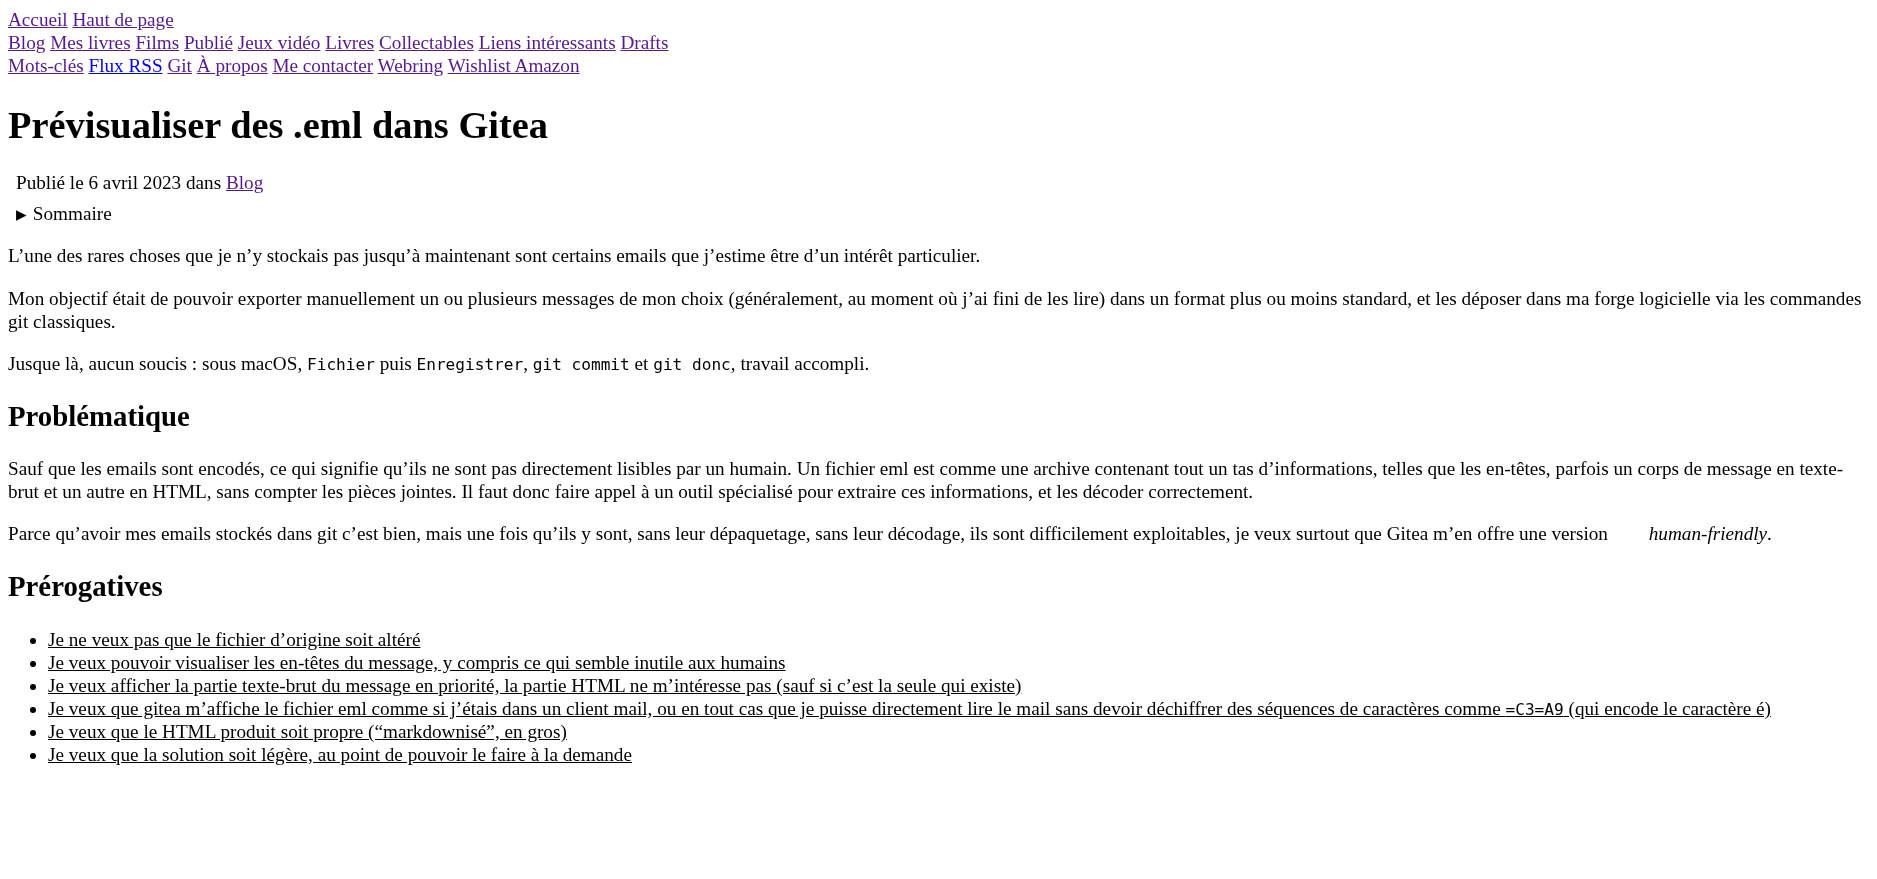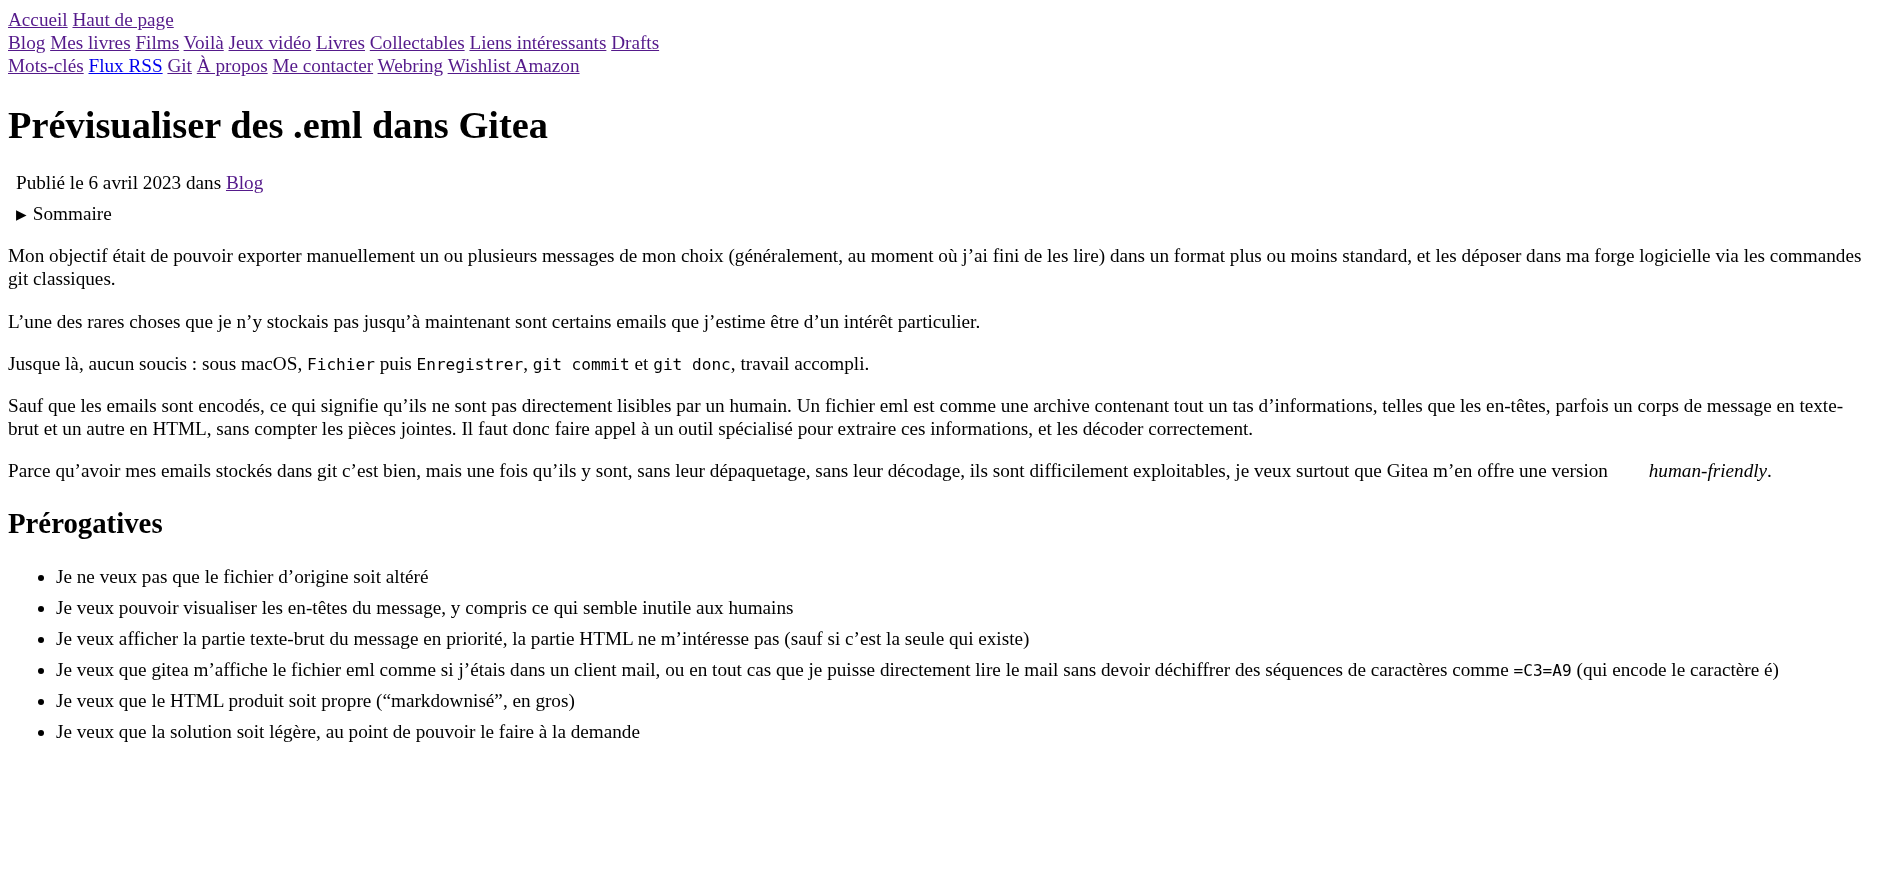--- a/index.html
+++ b/index.html
@@ -27,48 +27,49 @@
   h2{ font-size:1.5em; font-weight:bold; margin:0.83em 0; }
   p{ margin:1em 0; }
   .meta{ margin:8px; }
   details{ margin:8px; }
   summary{ cursor:pointer; list-style:none; }
   summary::-webkit-details-marker{ display:none; }
   .marker{ font-size:0.72em; display:inline-block; margin-right:0.45em; vertical-align:1px; }
   code{ font-family:"DejaVu Sans Mono","Liberation Mono",monospace; font-size:0.84em; }
   em{ font-style:italic;margin-left:36px; }
   ul{ margin:1em 0; padding-left:40px; list-style:disc; }
-  li{ margin:8px; }
+  li{ margin:0;text-decoration:underline; }
 </style>
 </head>
 <body>
 
 <nav class="navrow"><a href="#" class="visited">Accueil</a> <a href="#" class="visited">Haut de page</a></nav>
 
-<nav class="navrow"><a href="#" class="visited">Blog</a> <a href="#" class="visited">Mes livres</a> <a href="#" class="visited">Films</a> <a href="#" class="visited">Voilà</a> <a href="#" class="visited">Jeux vidéo</a> <a href="#" class="visited">Livres</a> <a href="#" class="visited">Collectables</a> <a href="#" class="visited">Liens intéressants</a> <a href="#" class="visited">Drafts</a></nav>
+<nav class="navrow"><a href="#" class="visited">Blog</a> <a href="#" class="visited">Mes livres</a> <a href="#" class="visited">Films</a> <a href="#" class="visited">Publié</a> <a href="#" class="visited">Jeux vidéo</a> <a href="#" class="visited">Livres</a> <a href="#" class="visited">Collectables</a> <a href="#" class="visited">Liens intéressants</a> <a href="#" class="visited">Drafts</a></nav>
 
 <nav class="navrow"><a href="#" class="visited">Mots-clés</a> <a href="#" class="unvisited">Flux RSS</a> <a href="#" class="visited">Git</a> <a href="#" class="visited">À propos</a> <a href="#" class="visited">Me contacter</a> <a href="#" class="visited">Webring</a> <a href="#" class="visited">Wishlist Amazon</a></nav>
 
 <main>
 
   <h1>Prévisualiser des .eml dans Gitea</h1>
 
   <div class="meta"><span>Publié le 6 avril 2023 dans </span><a href="#" class="visited">Blog</a></div>
 
   <details>
     <summary><span class="marker">▶</span><span>Sommaire</span></summary>
   </details>
 
   <section>
+    <p>L’une des rares choses que je n’y stockais pas jusqu’à maintenant sont certains emails que j’estime être d’un intérêt particulier.</p>
     <p>Mon objectif était de pouvoir exporter manuellement un ou plusieurs messages de mon choix (généralement, au moment où j’ai fini de les lire) dans un format plus ou moins standard, et les déposer dans ma forge logicielle via les commandes git classiques.</p>
-    <p>L’une des rares choses que je n’y stockais pas jusqu’à maintenant sont certains emails que j’estime être d’un intérêt particulier.</p>
     <p><span>Jusque là, aucun soucis : sous macOS, </span><code>Fichier</code><span> puis </span><code>Enregistrer</code><span>, </span><code>git commit</code><span> et </span><code>git donc</code><span>, travail accompli.</span></p>
   </section>
 
   <section>
+    <h2>Problématique</h2>
     <p>Sauf que les emails sont encodés, ce qui signifie qu’ils ne sont pas directement lisibles par un humain. Un fichier eml est comme une archive contenant tout un tas d’informations, telles que les en-têtes, parfois un corps de message en texte-brut et un autre en HTML, sans compter les pièces jointes. Il faut donc faire appel à un outil spécialisé pour extraire ces informations, et les décoder correctement.</p>
     <p><span>Parce qu’avoir mes emails stockés dans git c’est bien, mais une fois qu’ils y sont, sans leur dépaquetage, sans leur décodage, ils sont difficilement exploitables, je veux surtout que Gitea m’en offre une version </span><em>human-friendly</em><span>.</span></p>
   </section>
 
   <section>
     <h2>Prérogatives</h2>
     <ul>
       <li>Je ne veux pas que le fichier d’origine soit altéré</li>
       <li>Je veux pouvoir visualiser les en-têtes du message, y compris ce qui semble inutile aux humains</li>
       <li>Je veux afficher la partie texte-brut du message en priorité, la partie HTML ne m’intéresse pas (sauf si c’est la seule qui existe)</li>

